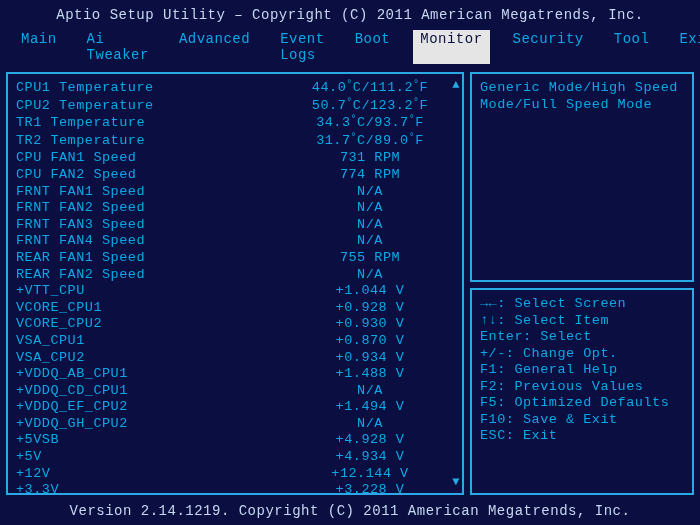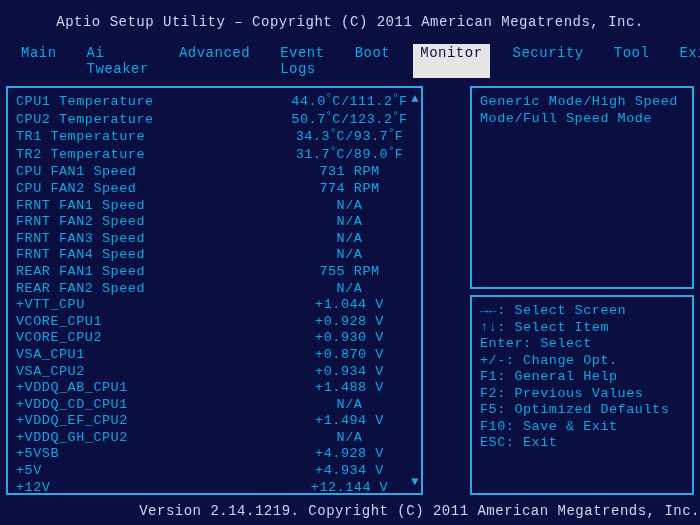--- a/index.html
+++ b/index.html
@@ -16,21 +16,21 @@
   .screen {
     width: 700px;
     height: 525px;
     background: #0a0e40;
     display: flex;
     flex-direction: column;
   }
   .title-bar {
     text-align: center;
     color: #c8d8f0;
-    padding: 14px 0;
+    padding: 7px 0;
     font-size: 14px;
   }
   .menu-bar {
     display: flex;
     gap: 16px;
     padding: 0 14px 2px 14px;
     color: #0aa9e6;
     font-size: 14px;
   }
   .menu-item {
@@ -52,21 +52,20 @@
     border: 2px solid #2aa9e6;
     padding: 6px 8px;
     position: relative;
     overflow: hidden;
   }
   .right-col {
     width: 224px;
     display: flex;
     flex-direction: column;
     gap: 6px;
-    margin-left: 41px;
   }
   .right-top, .right-bottom {
     border: 2px solid #2aa9e6;
     padding: 6px 8px;
     color: #0aa9e6;
     overflow: hidden;
   }
   .right-top { flex: 1.02; }
   .right-bottom { flex: 1; }
   .row {
@@ -80,21 +79,21 @@
   .scroll-arrow {
     position: absolute;
     right: 2px;
     color: #2aa9e6;
     font-size: 12px;
   }
   .scroll-up { top: 4px; }
   .scroll-down { bottom: 4px; }
   .help-line { white-space: pre; line-height: 16.5px; }
   .footer {
-    text-align: right;
+    text-align: center;
     color: #c8d8f0;
     padding: 4px 0 6px 0;
     font-size: 14px;
   }
 </style>
 </head>
 <body>
 
 <div class="screen">
   <div class="title-bar">Aptio Setup Utility – Copyright (C) 2011 American Megatrends, Inc.</div>

